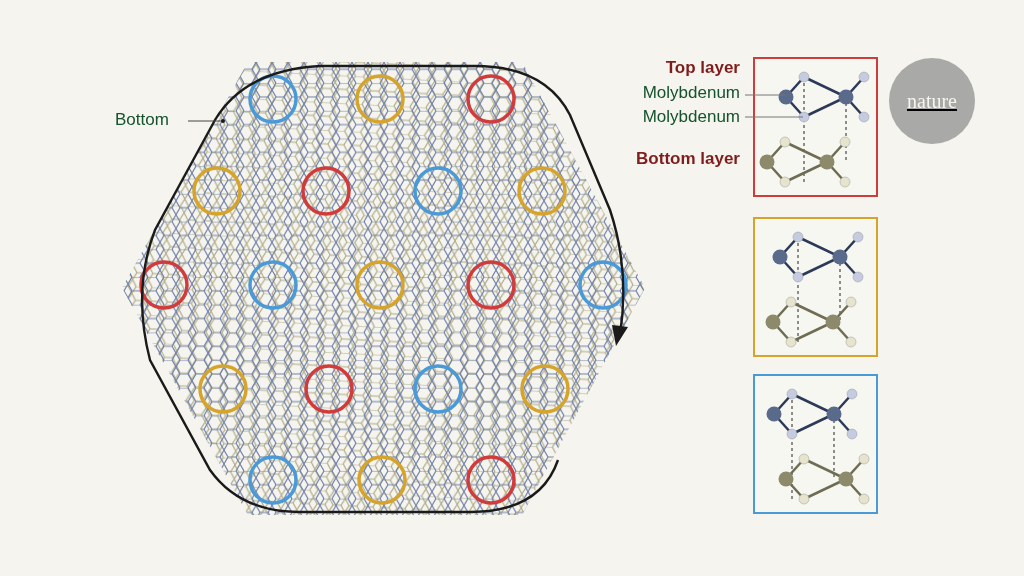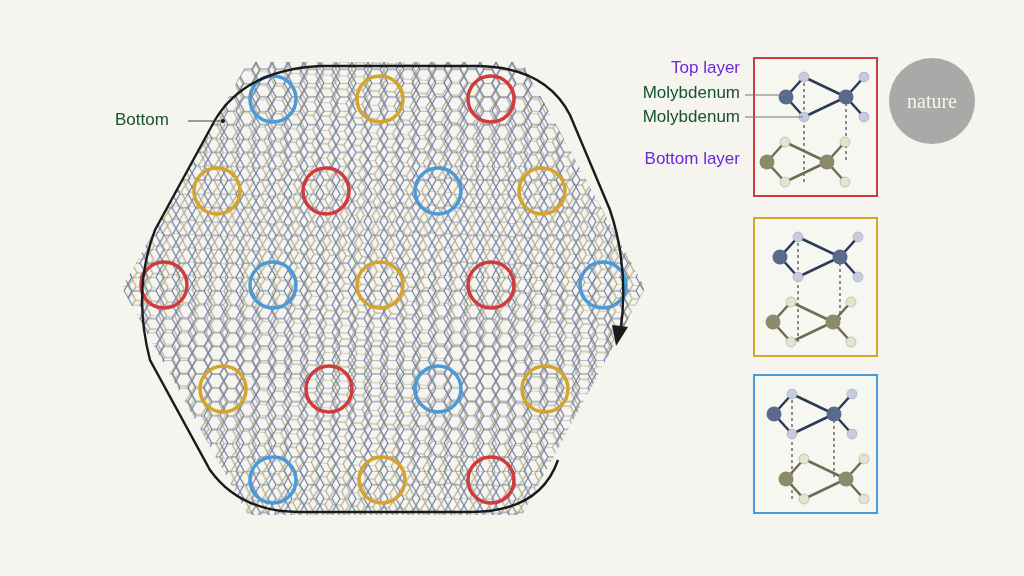--- a/index.html
+++ b/index.html
@@ -1,20 +1,20 @@
 <!DOCTYPE html>
 <html><head>
 <meta charset="utf-8">
 <style>
   html,body{margin:0;padding:0;}
   body{width:1024px;height:576px;background:#f5f4ee;position:relative;overflow:hidden;font-family:"Liberation Sans",sans-serif;}
   .lbl{position:absolute;color:#14532d;font-size:17px;white-space:nowrap;}
-  .bold{font-weight:normal;font-size:17px;color:#6d28d9;}
+  .bold{font-weight:bold;font-size:17px;color:#7f1d1d;}
   svg{position:absolute;left:0;top:0;}
-  .logo{position:absolute;left:889px;top:58px;width:86px;height:86px;border-radius:50%;background:#a9a9a7;display:flex;align-items:center;justify-content:center;}
+  .logo{position:absolute;left:889px;top:58px;width:86px;height:86px;border-radius:50%;background:#a9a9a7;display:flex;align-items:center;justify-content:center;text-decoration:underline;}
   .logo span{color:#f5f4ee;font-family:"Liberation Serif",serif;font-size:20px;}
 </style>
 </head>
 <body>
 
 <svg width="1024" height="576" id="fig">
   <defs>
     <pattern id="hexA" width="16" height="27.7" patternUnits="userSpaceOnUse">
       <path d="M4 0 L12 0 L16 6.9 L12 13.85 L4 13.85 L0 6.9 Z M12 13.85 L16 20.8 L12 27.7 M4 13.85 L0 20.8 L4 27.7" fill="none" stroke="#6f80a8" stroke-width="1.2"></path>
     </pattern>

